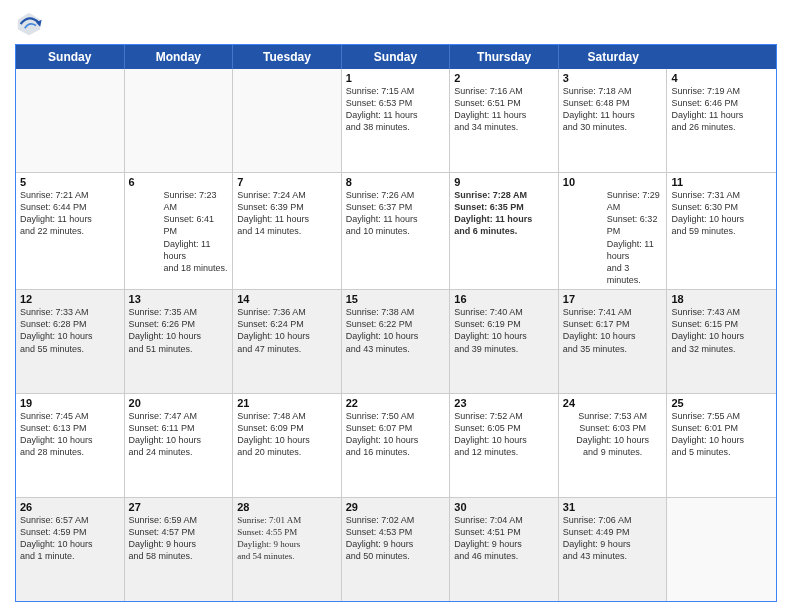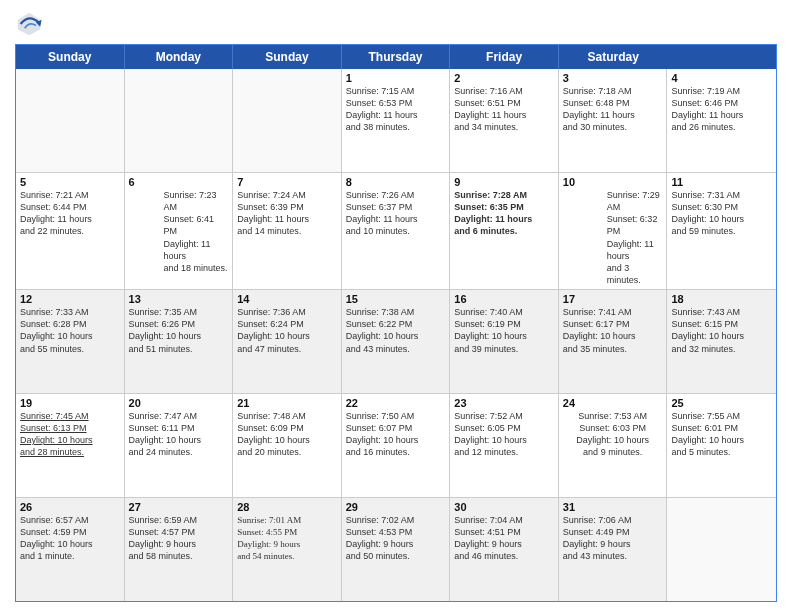--- a/index.html
+++ b/index.html
@@ -138,23 +138,23 @@
     <div class="title-block">
       <div class="title-month"></div>
       <div class="title-location"></div>
     </div>
   </div>
 
   <div class="calendar">
     <div class="cal-header">
     <div class="cal-header-cell">Sunday</div>
         <div class="cal-header-cell">Monday</div>
+        <div class="cal-header-cell">Tuesday</div>
         <div class="cal-header-cell">Sunday</div>
         <div class="cal-header-cell">Thursday</div>
-        <div class="cal-header-cell">Friday</div>
         <div class="cal-header-cell">Saturday</div>
       </div>
     <div class="cal-body">
     <div class="cal-row">
           <div class="cal-cell empty"></div>
           <div class="cal-cell empty"></div>
           <div class="cal-cell empty"></div>
           <div class="cal-cell">
             <div class="day-num">1</div>
             <div class="day-info" style="white-space: pre-line;">Sunrise: 7:15 AM
@@ -282,21 +282,21 @@
             <div class="day-num">18</div>
             <div class="day-info" style="white-space: pre-line;">Sunrise: 7:43 AM
 Sunset: 6:15 PM
 Daylight: 10 hours
 and 32 minutes.</div>
           </div>
         </div>
         <div class="cal-row">
           <div class="cal-cell">
             <div class="day-num">19</div>
-            <div class="day-info" style="white-space: pre-line; text-decoration: underline;">Sunrise: 7:45 AM
+            <div class="day-info" style="white-space: pre-line;">Sunrise: 7:45 AM
 Sunset: 6:13 PM
 Daylight: 10 hours
 and 28 minutes.</div>
           </div>
           <div class="cal-cell">
             <div class="day-num">20</div>
             <div class="day-info" style="white-space: pre-line;">Sunrise: 7:47 AM
 Sunset: 6:11 PM
 Daylight: 10 hours
 and 24 minutes.</div>

